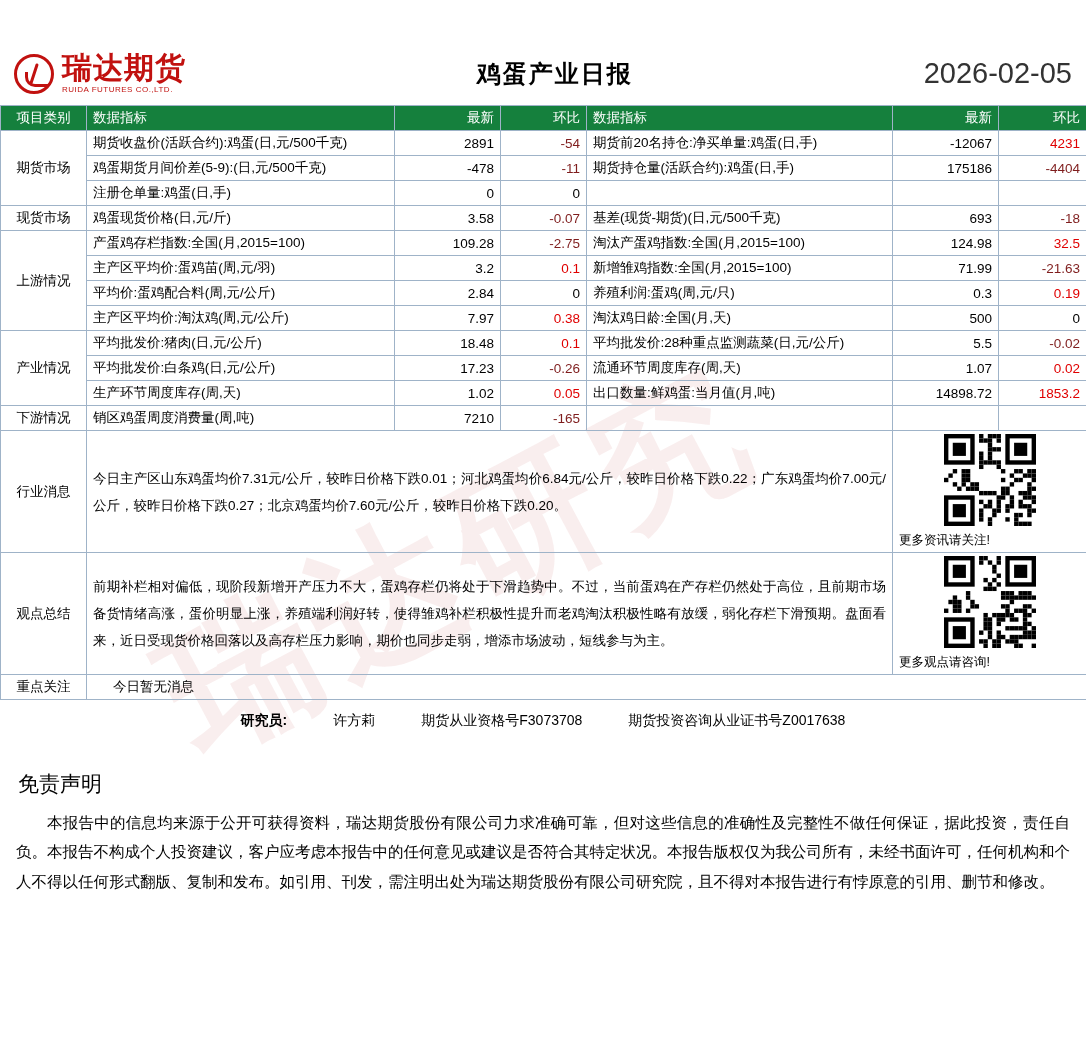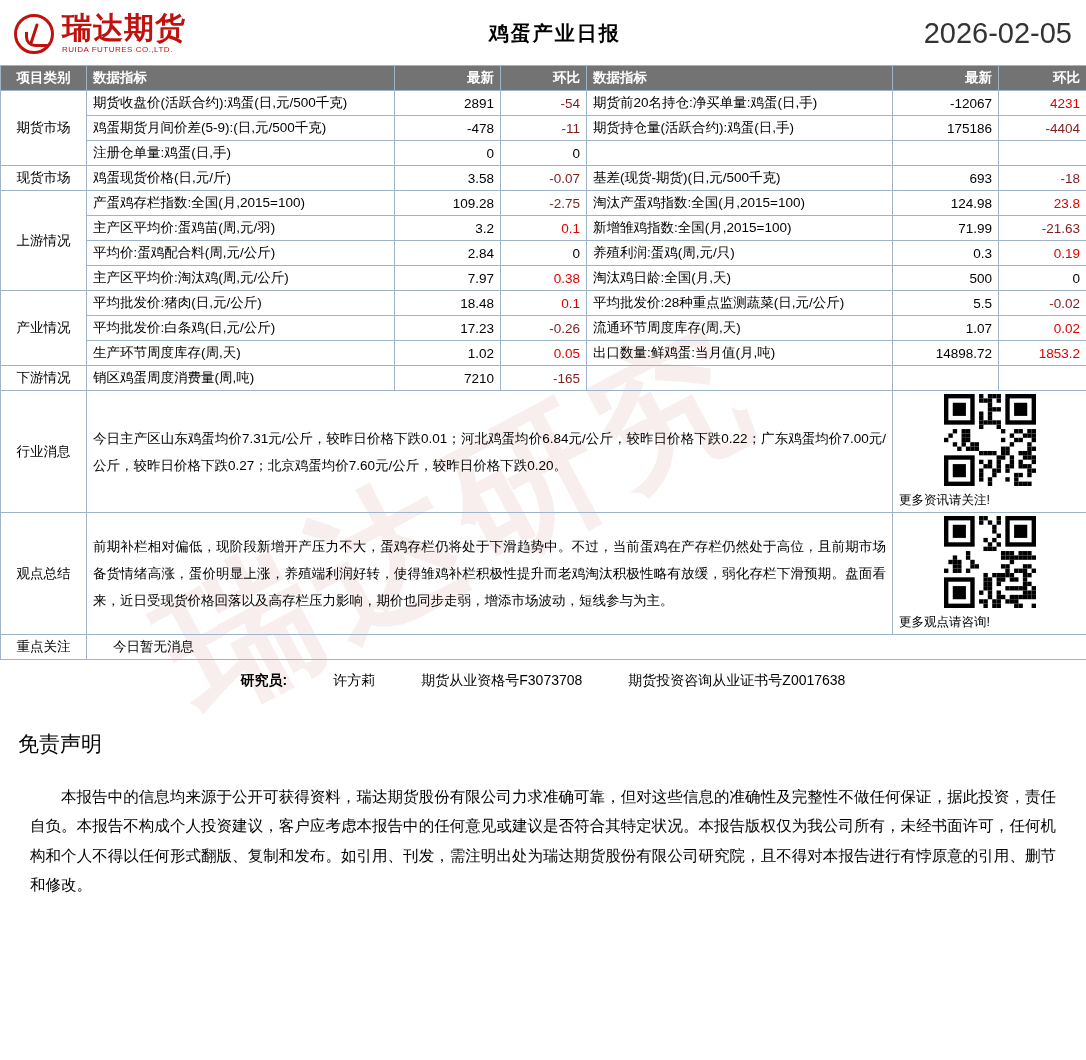--- a/index.html
+++ b/index.html
@@ -10,20 +10,21 @@
     font-family: "Liberation Sans", sans-serif;
     color: #000;
   }
   .page { width: 1086px; position: relative; }
 
   
   .header {
     display: flex; align-items: center; justify-content: space-between;
     padding: 6px 14px 4px 14px;
     height: 65px;
+    margin-top: 40px;
   }
   .brand { display: flex; align-items: center; gap: 8px; }
   .brand-mark {
     width: 40px; height: 40px; border-radius: 50%;
     border: 3px solid #c1110f;
     position: relative; flex: none;
   }
   .brand-mark::before {
     content: ""; position: absolute; left: 50%; top: 6px;
     width: 3px; height: 22px; background: #c1110f;
@@ -32,33 +33,33 @@
   }
   .brand-mark::after {
     content: ""; position: absolute; left: 8px; top: 15px;
     width: 20px; height: 12px;
     border-bottom: 3px solid #c1110f; border-left: 3px solid #c1110f;
     border-radius: 0 0 0 10px;
   }
   .brand-text { line-height: 1; }
   .brand-cn { font-size: 30px; font-weight: bold; color: #c1110f; letter-spacing: 1px; }
   .brand-en { font-size: 8px; color: #c1110f; letter-spacing: .5px; margin-top: 3px; }
-  .doc-title { font-size: 20px; font-weight: bold; letter-spacing: 2px; }
+  .doc-title { font-size: 24px; font-weight: bold; letter-spacing: 2px; }
   .doc-date { font-size: 29px; color: #333; }
 
   
   table.main { width: 1086px; border-collapse: collapse; table-layout: fixed; }
   table.main td, table.main th {
     border: 1px solid #9fb3c8;
     padding: 3px 6px;
     font-size: 13.5px;
     vertical-align: middle;
   }
   thead th {
-    background: #737373; color: #fff; font-weight: bold;
+    background: #15803d; color: #fff; font-weight: normal;
     font-size: 15px; text-align: center; padding: 6px 4px;
     border: 1px solid #1f4e9c;
   }
   .c-cat   { width: 86px;  text-align: center; }
   .c-ind   { width: 308px; text-align: left; }
   .c-val   { width: 106px; text-align: right; padding-right: 10px; }
   .c-chg   { width: 86px;  text-align: right; padding-right: 10px; }
   .c-ind2  { width: 306px; text-align: left; }
   .c-val2  { width: 106px; text-align: right; padding-right: 10px; }
   .c-chg2  { width: 88px;  text-align: right; padding-right: 10px; }
@@ -78,21 +79,21 @@
     display: flex; gap: 46px; font-size: 14px;
     padding: 12px 0 6px 0; justify-content: center; align-items: center;
   }
   .researcher .lbl { font-weight: bold; }
 
   .disc-title { font-size: 21px; font-weight: normal; padding: 34px 0 8px 18px; }
   .disc-body {
     font-size: 15.5px; line-height: 1.9; text-align: justify;
     padding: 0 14px 18px 14px; text-indent: 0;
   }
-  .disc-body p { margin: 16px; text-indent: 2em; }
+  .disc-body p { margin: 2px; text-indent: 2em; }
 
   
   .watermark {
     position: absolute; left: 140px; top: 420px;
     font-size: 150px; color: rgba(220,150,150,.16);
     font-weight: bold; transform: rotate(-28deg);
     pointer-events: none; white-space: nowrap; letter-spacing: 10px;
     z-index: 0;
   }
   table.main, .below { position: relative; z-index: 1; }
@@ -163,21 +164,21 @@
           <td class="c-val2">693</td>
           <td class="c-chg2 down">-18</td>
         </tr>
         <tr>
           <td class="c-cat" rowspan="4">上游情况</td>
           <td class="c-ind">产蛋鸡存栏指数:全国(月,2015=100)</td>
           <td class="c-val">109.28</td>
           <td class="c-chg down">-2.75</td>
           <td class="c-ind2">淘汰产蛋鸡指数:全国(月,2015=100)</td>
           <td class="c-val2">124.98</td>
-          <td class="c-chg2 up">23.8</td>
+          <td class="c-chg2 up">32.5</td>
         </tr>
         <tr>
           <td class="c-ind">主产区平均价:蛋鸡苗(周,元/羽)</td>
           <td class="c-val">3.2</td>
           <td class="c-chg up">0.1</td>
           <td class="c-ind2">新增雏鸡指数:全国(月,2015=100)</td>
           <td class="c-val2">71.99</td>
           <td class="c-chg2 down">-21.63</td>
         </tr>
         <tr>

